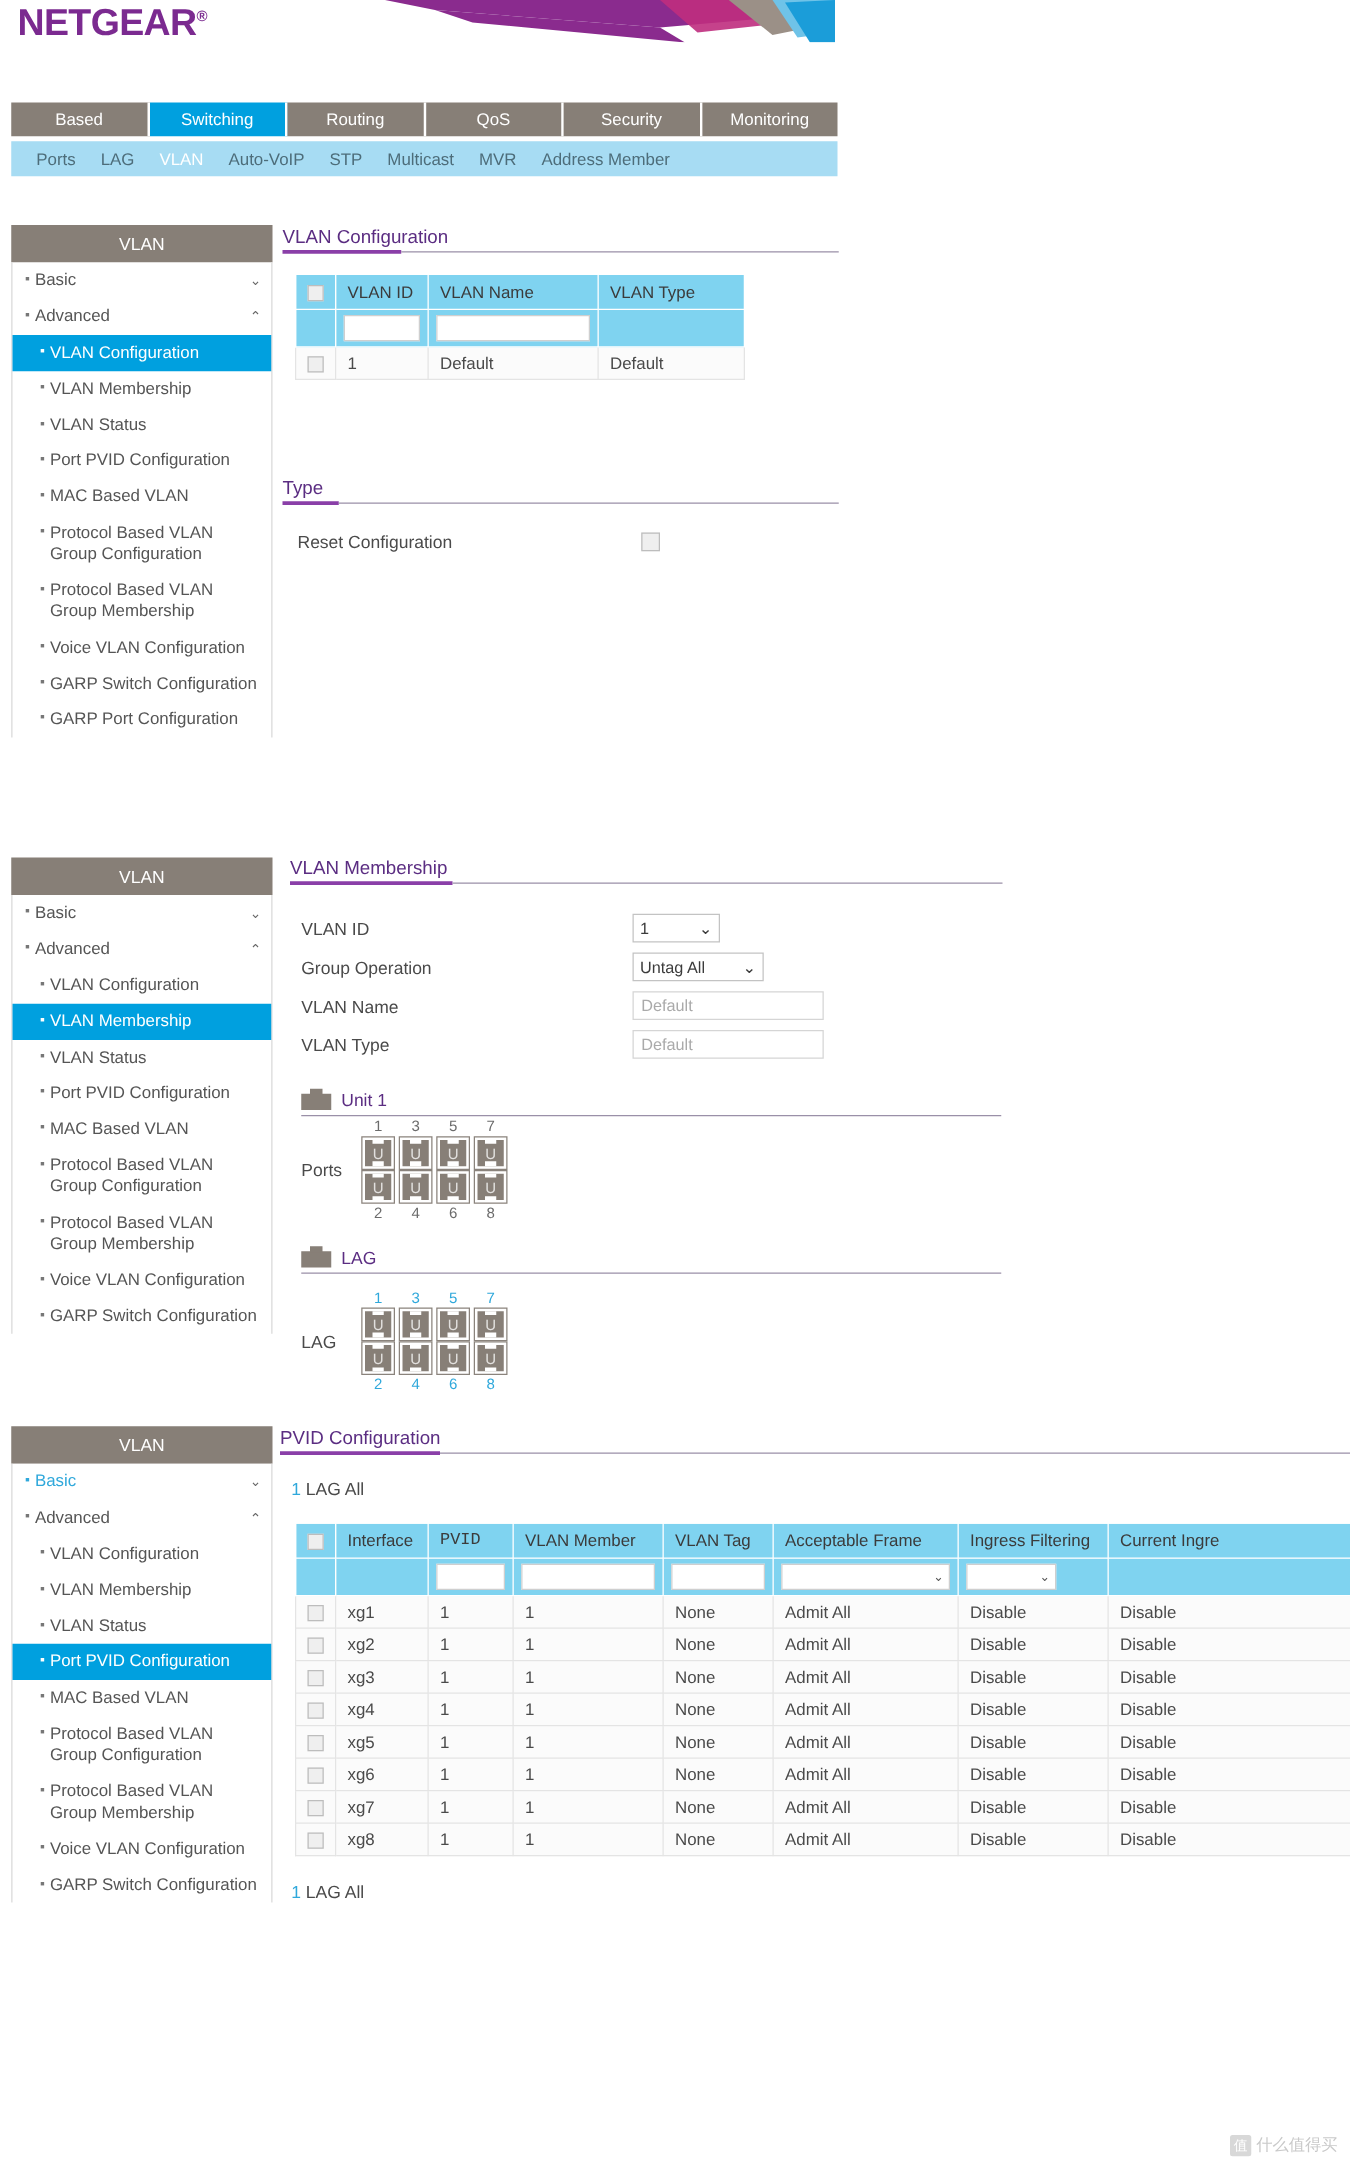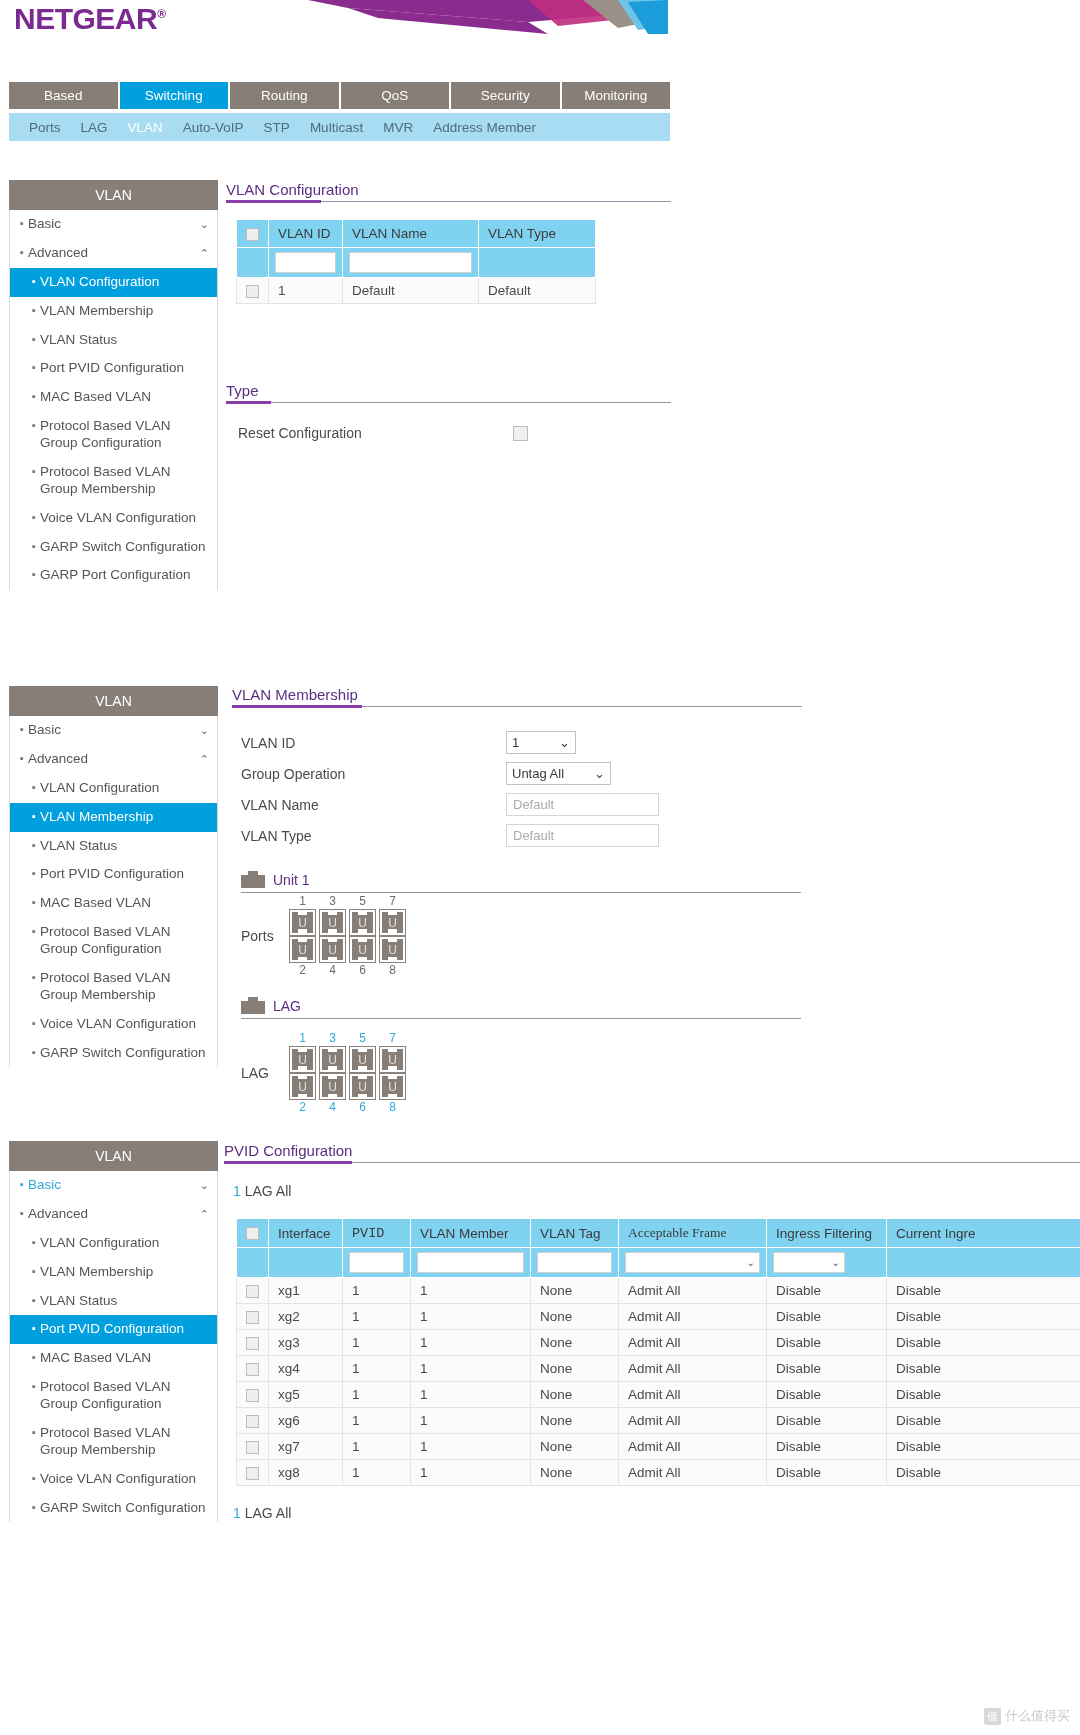--- a/index.html
+++ b/index.html
@@ -615,21 +615,21 @@
 </div>
 
 <table class="grid" style="position:absolute; left:236px; top:1218px; width:850px;">
   <thead>
     <tr>
       <th style="width:23px;"><span class="cb"></span></th>
       <th style="width:74px;">Interface</th>
       <th style="width:68px;font-family:Liberation Mono, monospace;">PVID</th>
       <th style="width:120px;">VLAN Member</th>
       <th style="width:88px;">VLAN Tag</th>
-      <th style="width:148px;font-family:Liberation Serif, serif;">Acceptable Frame</th>
+      <th style="width:148px;">Acceptable Frame</th>
       <th style="width:120px;">Ingress Filtering</th>
       <th>Current Ingre</th>
     </tr>
   </thead>
   <tbody>
     <tr class="filter">
       <td></td>
       <td></td>
       <td>
           <div class="cellbox"></div>

